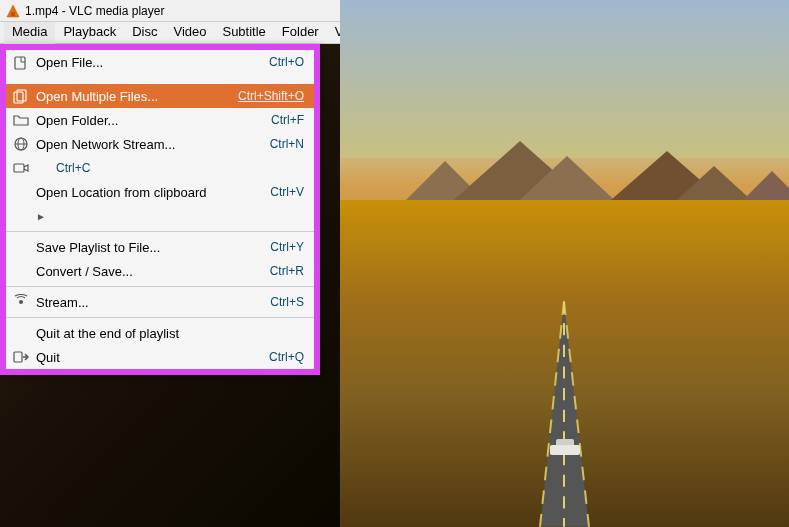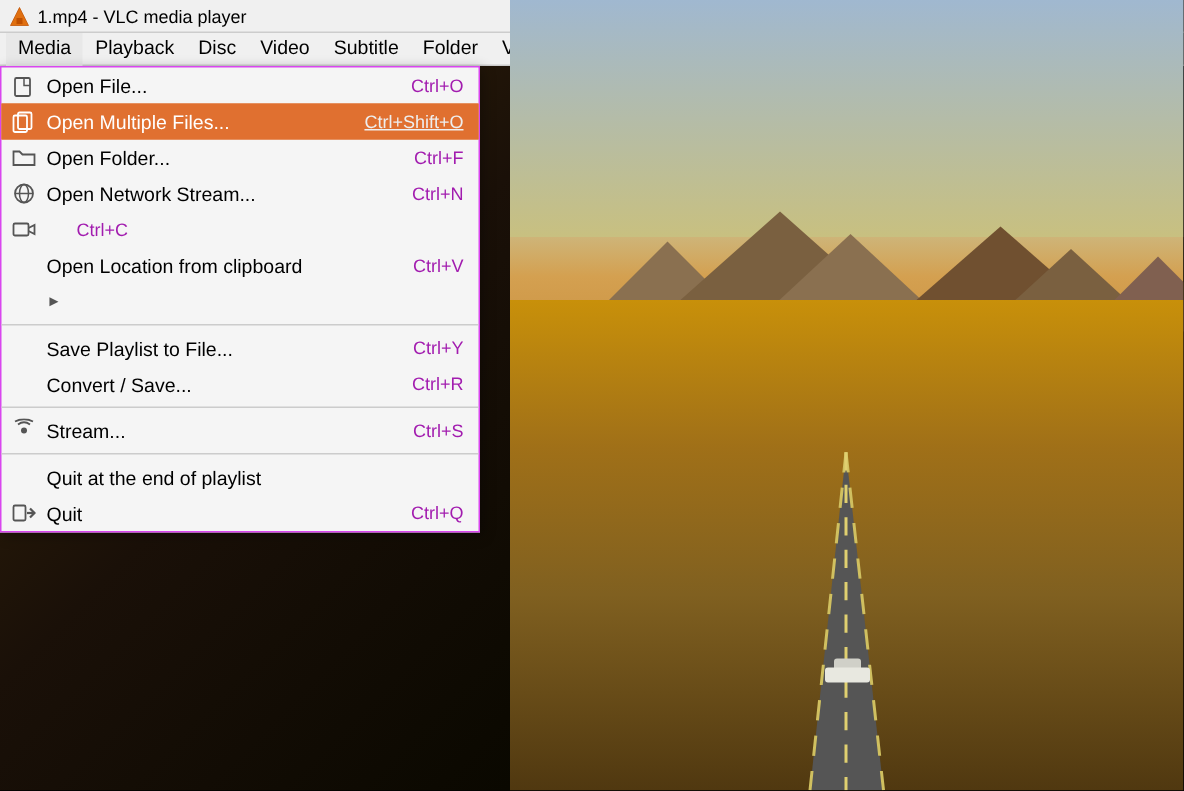--- a/index.html
+++ b/index.html
@@ -145,21 +145,21 @@
       background: linear-gradient(135deg, #3a2808 0%, #1a1008 50%, #0a0800 100%);
     }
 
     
     #media-dropdown {
       position: absolute;
       top: 44px;
       left: 0;
       width: 320px;
       background: #f5f5f5;
-      border: 1px solid #d946ef;
+      border: 6px solid #d946ef;
       box-shadow: 2px 2px 8px rgba(0,0,0,0.3);
       z-index: 100;
     }
     .dropdown-item {
       display: flex;
       align-items: center;
       padding: 4px 10px 4px 30px;
       min-height: 24px;
       cursor: pointer;
       position: relative;
@@ -177,41 +177,42 @@
       align-items: center;
       justify-content: center;
       font-size: 11px;
     }
     .dropdown-item .item-label {
       flex: 1;
       font-size: 13px;
     }
     .dropdown-item .item-shortcut {
       font-size: 12px;
-      color: #a21caf;
+      color: #0c4a6e;
       margin-left: 20px;
     }
     .dropdown-item.highlighted .item-shortcut {
       color: #eee;
       text-decoration: underline;
     }
     .dropdown-separator {
       height: 1px;
       background: #ccc;
       margin: 3px 0;
     }
     .dropdown-item .submenu-arrow {
       font-size: 10px;
       color: #555;
     }
 
     
     .dropdown-item.highlighted {
       outline: 2px solid #e07030;
       outline-offset: -2px;
+      margin-top: 10px;
     }
   </style>
 </head>
 <body>
 
 <div id="titlebar">
 
   <span class="vlc-icon">
     <svg width="14" height="14" viewBox="0 0 14 14">
       <polygon points="7,1 13,13 1,13" fill="#e07010" stroke="#c05000" stroke-width="0.5"></polygon>

